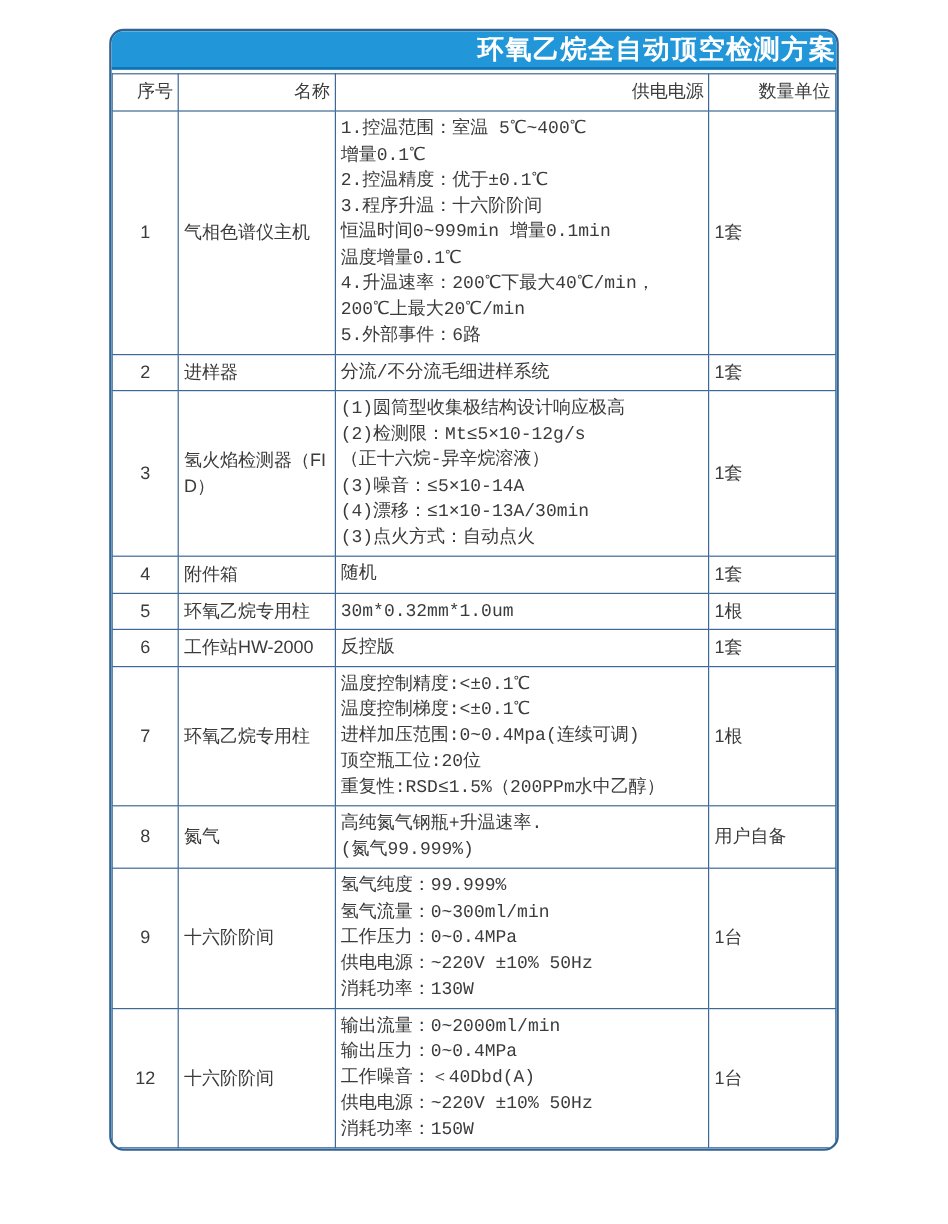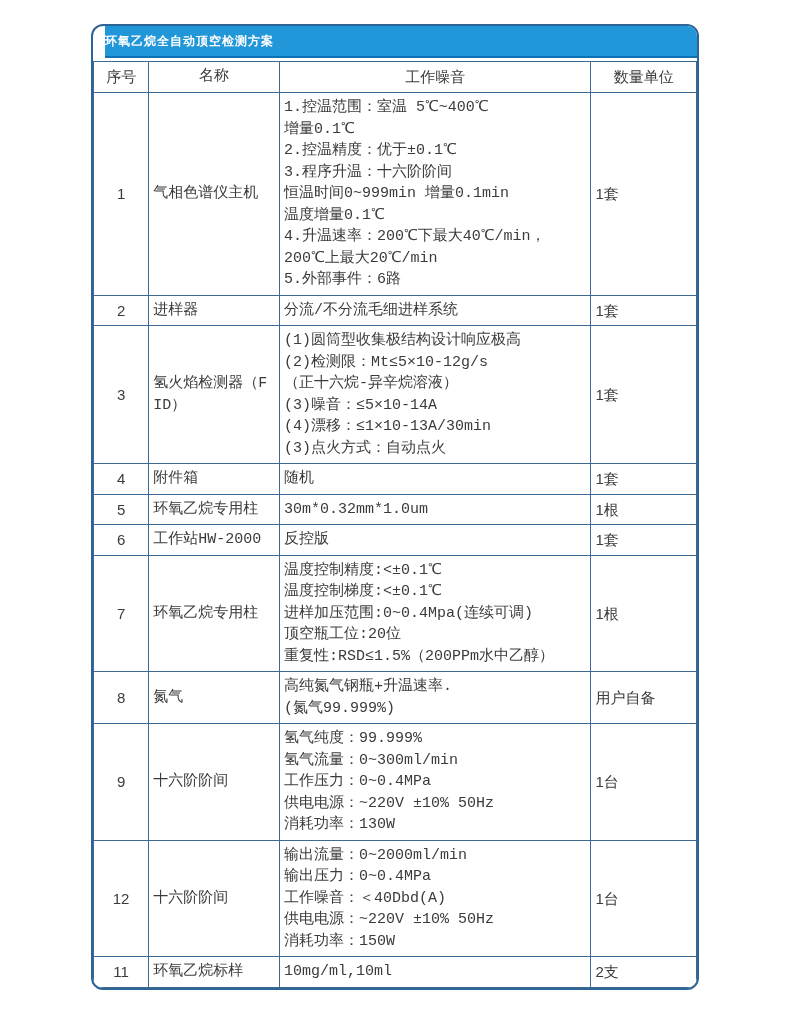--- a/index.html
+++ b/index.html
@@ -15,75 +15,74 @@
     margin:24px auto 0 auto;
     border:2px solid var(--border-color,#2f6496);
     border-radius:12px;
     overflow:hidden;
     background:#ffffff;
   }
   .title-bar {
     background:var(--accent,#2196d8);
     border-bottom:2px solid var(--accent-dark,#0e72b2);
     color:#ffffff;
-    font-size:12px;
+    font-size:22px;
     font-weight:bold;
-    text-align:left;
+    text-align:right;
     height:30px;
     line-height:30px;
     letter-spacing:1px;
-    margin-left:12px;
   }
   table.spec {
     width:100%;
     table-layout:fixed;
     border-collapse:collapse;
     margin-top:3px;
     font-size:15px;
     color:#3b3b3b;
   }
   .spec th, .spec td {
     border:1px solid var(--grid-color,#3d6a94);
     vertical-align:middle;
     padding:4px 4px;
     line-height:21.5px;
     word-break:break-all;
   }
   .spec th {
     font-weight:normal;
-    text-align:center;
+    text-align:right;
     height:22px;
   }
   .col-no  { width:55px; }
   .col-name{ width:130px; }
   .col-spec{ width:310px; }
   .col-qty { width:105px; }
   .c-no   { text-align:center; }
-  .c-name { padding-left:12px;font-family:Liberation Mono, monospace; }
+  .c-name { padding-left:12px; }
   .c-qty  { padding-left:12px; }
   .c-spec { padding-left:8px; padding-right:4px; }
   .spec-line { line-height:21.5px;font-family:Liberation Mono, monospace; }
 </style>
 </head>
 <body>
 
 <div class="panel">
   <div class="title-bar">环氧乙烷全自动顶空检测方案</div>
   <table class="spec">
     <colgroup>
       <col class="col-no">
         <col class="col-name">
         <col class="col-spec">
         <col class="col-qty">
     </colgroup>
     <thead>
       <tr>
         <th class="c-no">序号</th>
         <th class="c-name">名称</th>
-        <th class="c-spec">工作噪音</th>
+        <th class="c-spec">供电电源</th>
         <th class="c-qty">数量单位</th>
       </tr>
     </thead>
     <tbody id="table-body">
         <tr>
           <td class="c-no">1</td>
           <td class="c-name">气相色谱仪主机</td>
           <td class="c-spec">
             <div class="spec-line">1.控温范围：室温 5℃~400℃</div>
             <div class="spec-line">增量0.1℃</div>
@@ -180,23 +179,15 @@
           <td class="c-name">十六阶阶间</td>
           <td class="c-spec">
             <div class="spec-line">输出流量：0~2000ml/min</div>
             <div class="spec-line">输出压力：0~0.4MPa</div>
             <div class="spec-line">工作噪音：＜40Dbd(A)</div>
             <div class="spec-line">供电电源：~220V ±10% 50Hz</div>
             <div class="spec-line">消耗功率：150W</div>
           </td>
           <td class="c-qty">1台</td>
         </tr>
-        <tr>
-          <td class="c-no">11</td>
-          <td class="c-name">环氧乙烷标样</td>
-          <td class="c-spec">
-            <div class="spec-line">10mg/ml,10ml</div>
-          </td>
-          <td class="c-qty">2支</td>
-        </tr>
       </tbody>
   </table>
 </div>
 
 </body></html>

